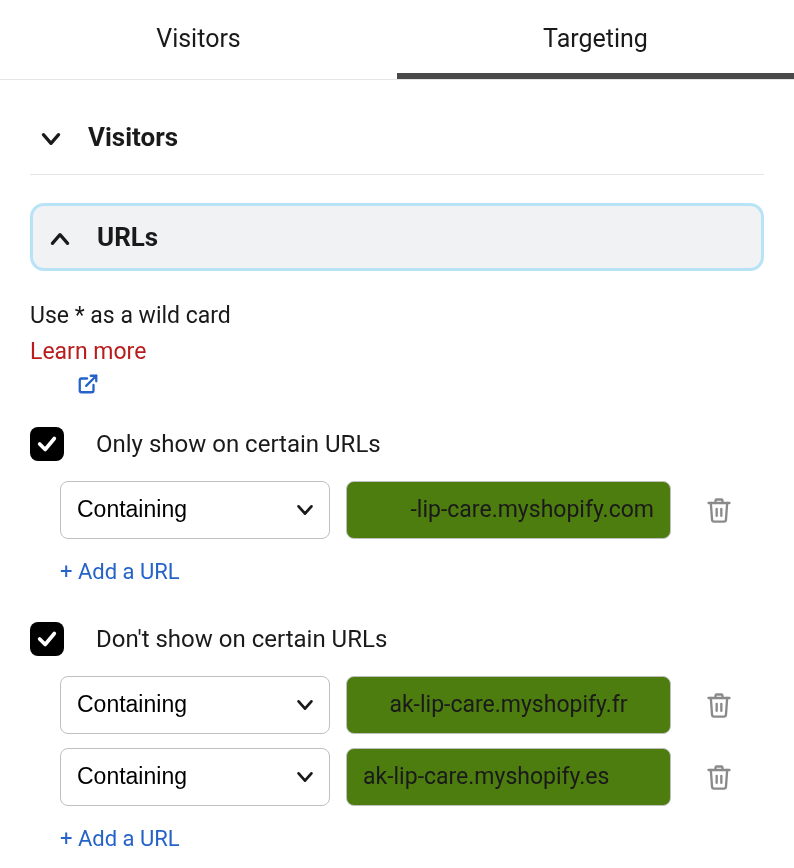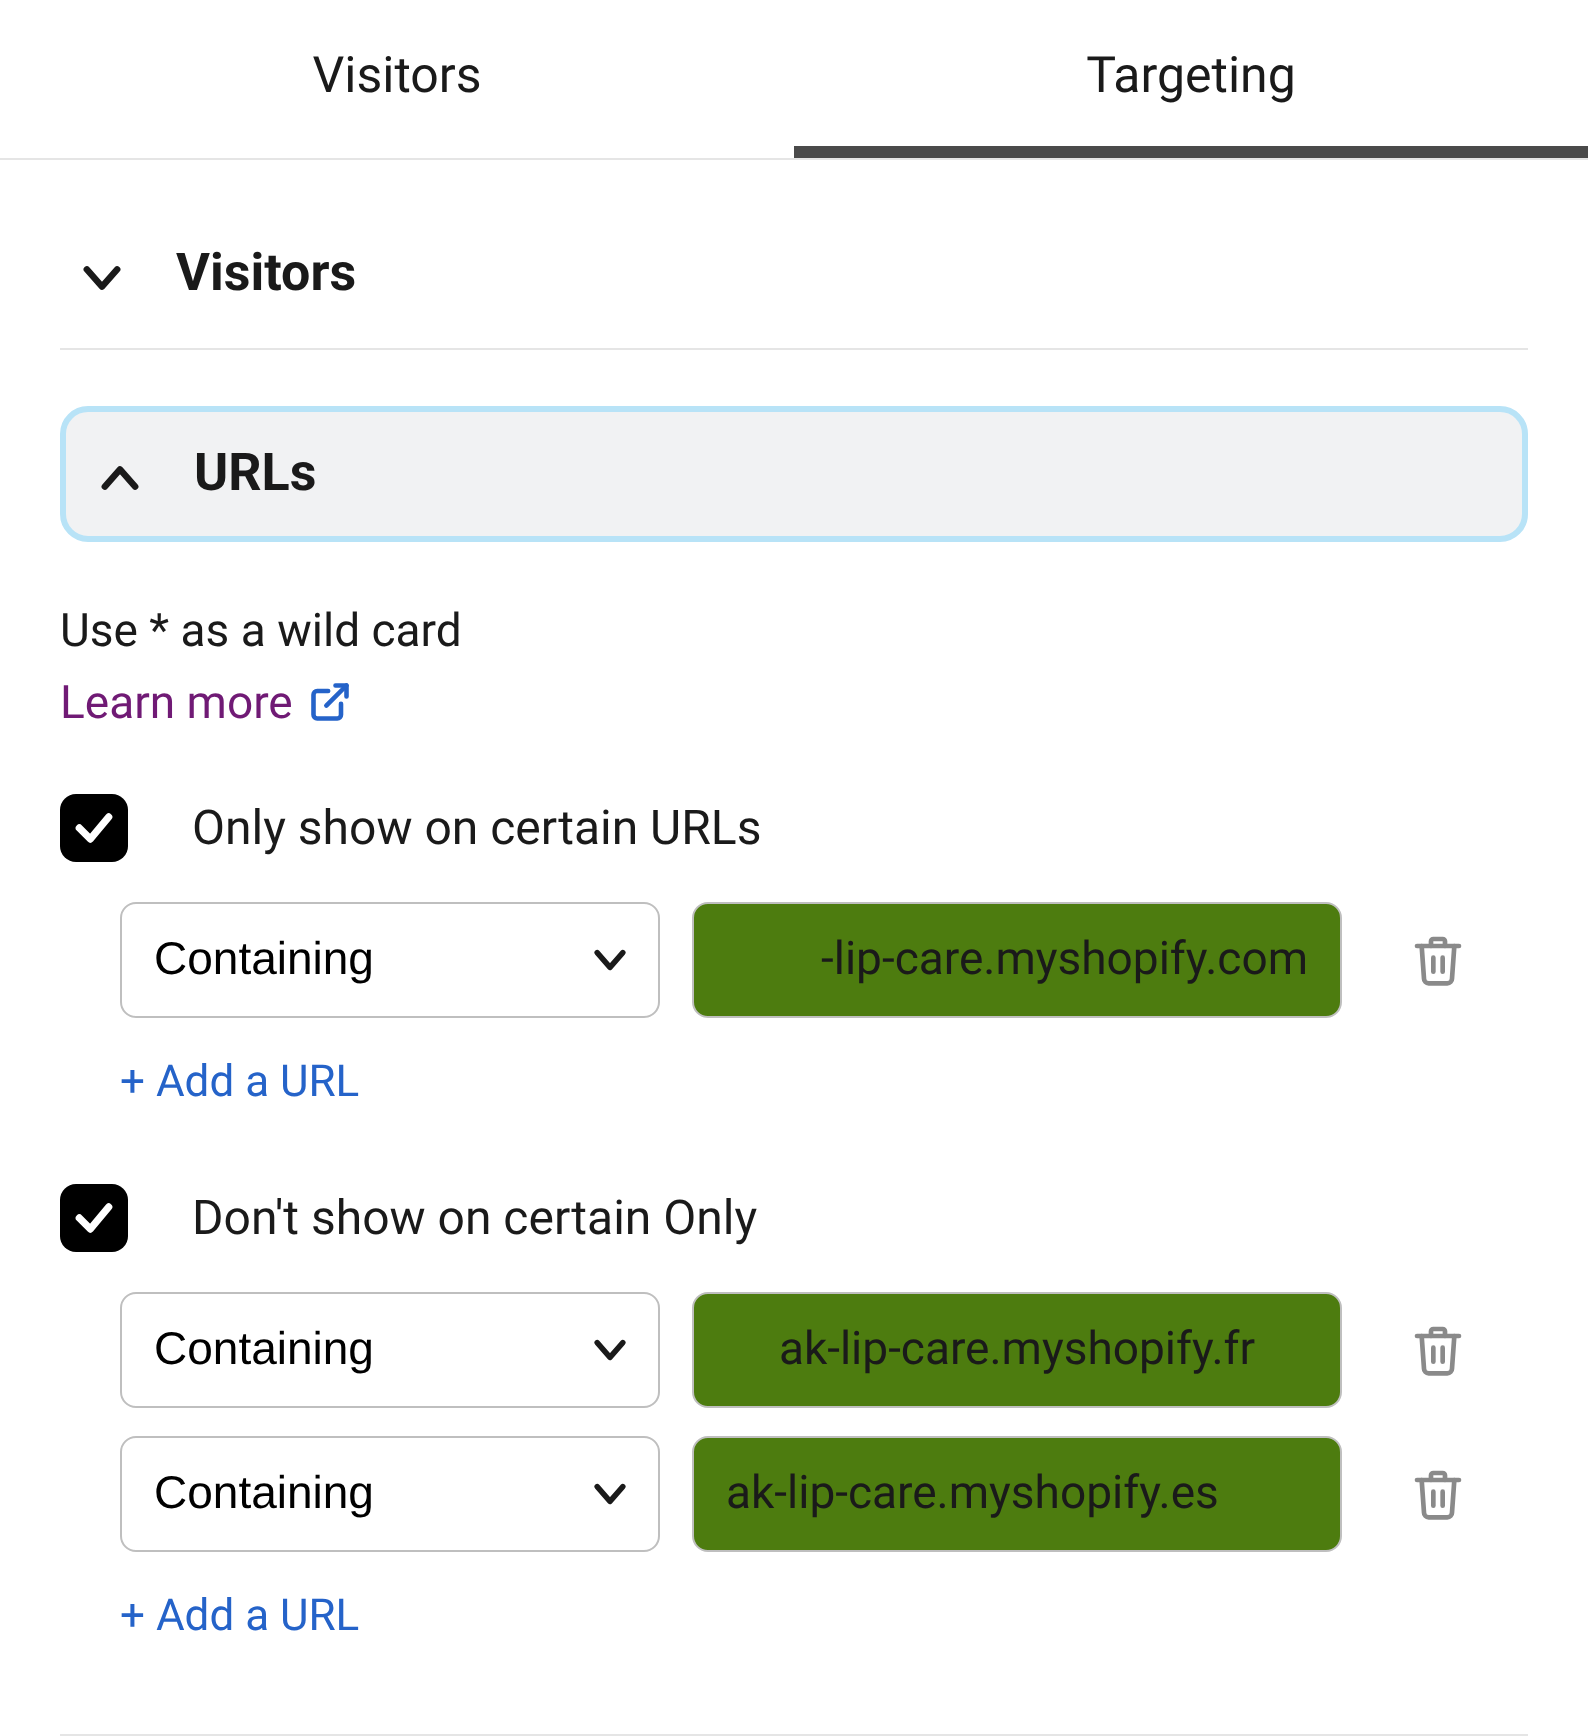--- a/index.html
+++ b/index.html
@@ -62,27 +62,28 @@
     border-radius: 14px;
     padding: 16px 14px;
     margin-top: 22px;
   }
   .help-text {
     margin-top: 28px;
     font-size: 23px;
     line-height: 1.5;
   }
   .learn-more {
-    color: #701a75;
+    color: #b91c1c;
     text-decoration: none;
     display: inline-flex;
     align-items: center;
     gap: 8px;
     margin-top: 4px;
     font-size: 23px;
+    flex-direction: column;
   }
   .external-icon {
     width: 22px; height: 22px;
   }
   .group {
     margin-top: 32px;
   }
   .group-toggle {
     display: flex;
     align-items: center;
@@ -234,21 +235,21 @@
     </div>
 
     
     <div class="group">
       <div class="group-toggle">
         <div class="checkbox">
           <svg viewBox="0 0 24 24" fill="none" stroke="#fff" stroke-width="4" stroke-linecap="round" stroke-linejoin="round">
               <polyline points="4 12 10 18 20 6"></polyline>
             </svg>
         </div>
-        <div class="group-label">Don't show on certain Only</div>
+        <div class="group-label">Don't show on certain URLs</div>
       </div>
       <div class="rule-rows">
         <div class="rule-row">
           <div class="select-wrap">
             <input class="select" readonly="" value="Containing" style="">
             <svg class="select-chevron" viewBox="0 0 24 24" fill="none" stroke="#1a1a1a" stroke-width="3" stroke-linecap="round" stroke-linejoin="round">
                 <polyline points="5 8 12 16 19 8"></polyline>
               </svg>
           </div>
           <input class="url-input" style="text-align: center;" type="text" value="ak-lip-care.myshopify.fr">

